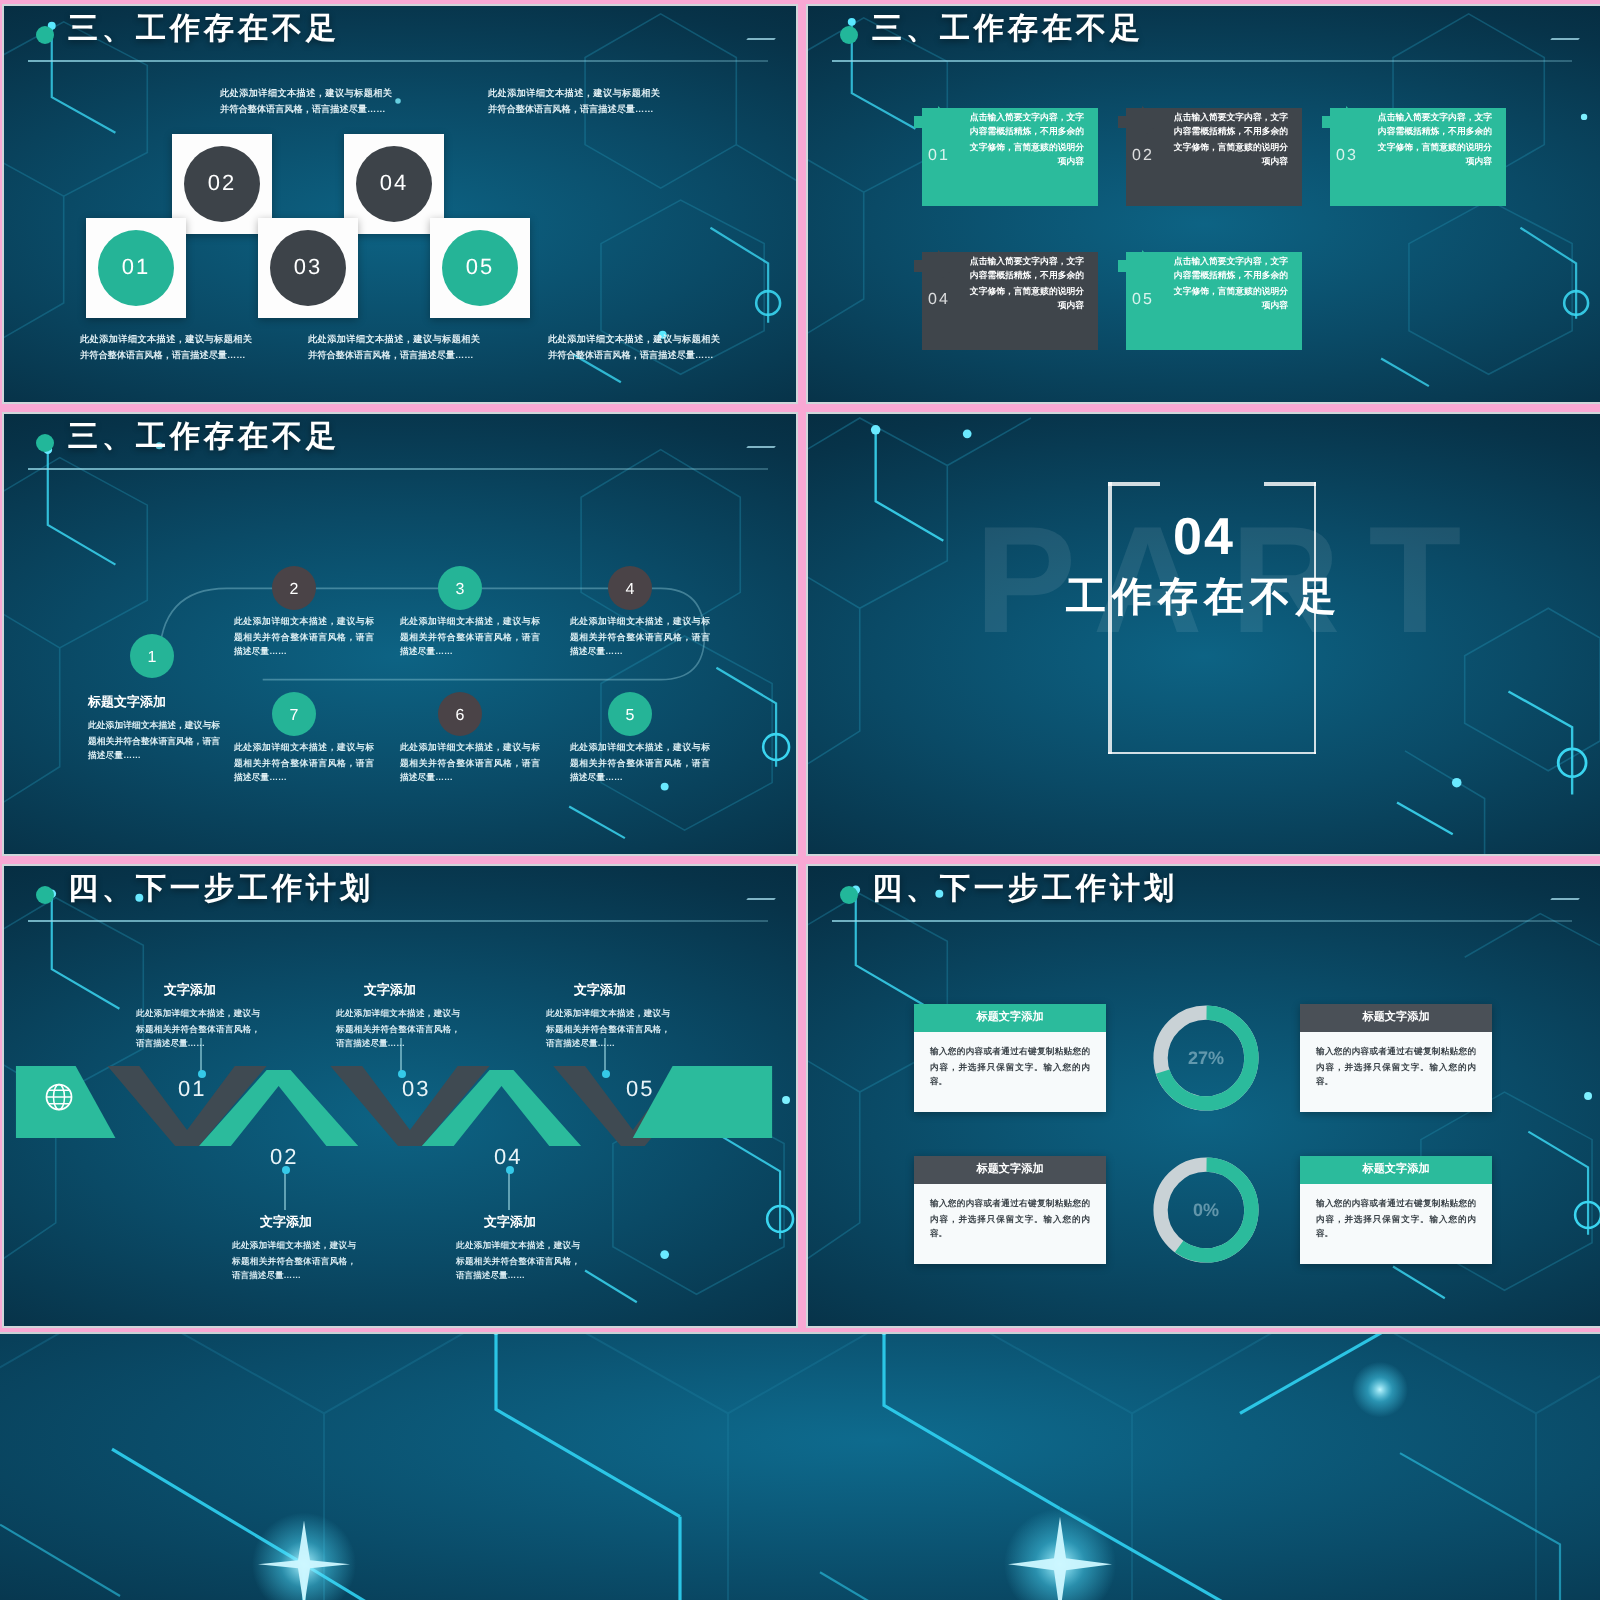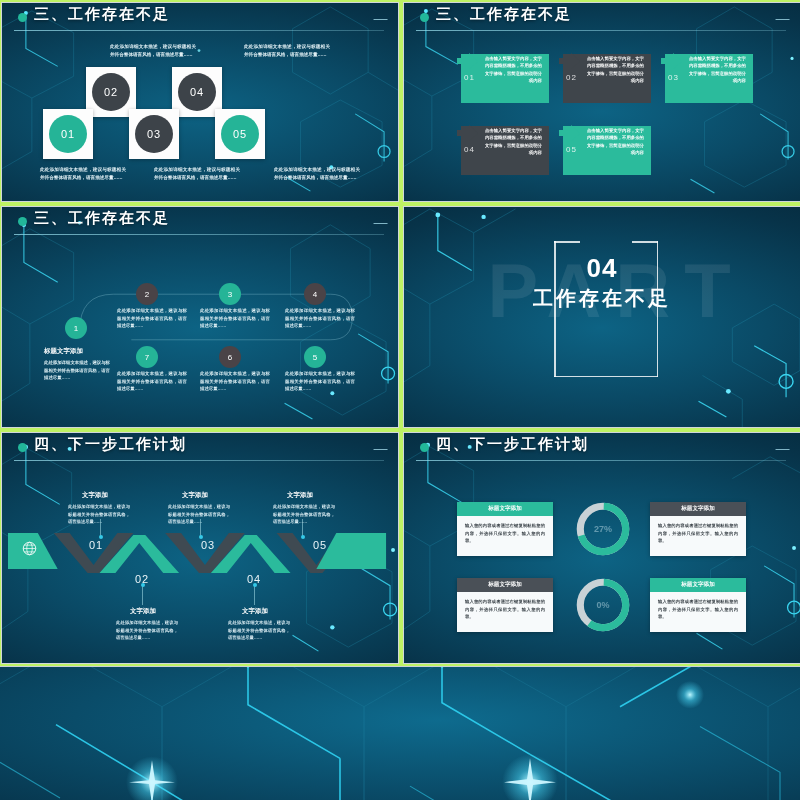--- a/index.html
+++ b/index.html
@@ -1,21 +1,21 @@
 <!DOCTYPE html>
 <html><head>
 <meta charset="utf-8">
 <style>
   * { margin:0; padding:0; box-sizing:border-box; }
   body {
     width:800px; height:800px; overflow:hidden;
     background:#ffffff;
     font-family:"Liberation Sans","DejaVu Sans",sans-serif;
   }
-  .page { position:relative; width:800px; height:800px; background:#bef264; }
+  .page { position:relative; width:800px; height:800px; background:#f9a8d4; }
 
   
   .grid {
     position:absolute; left:0; top:0;
     width:800px; height:662px;
     display:grid;
     grid-template-columns:398px 398px;
     grid-template-rows:200px 222px 232px;
     gap:4px 4px;
     padding:2px 0 0 1px;

